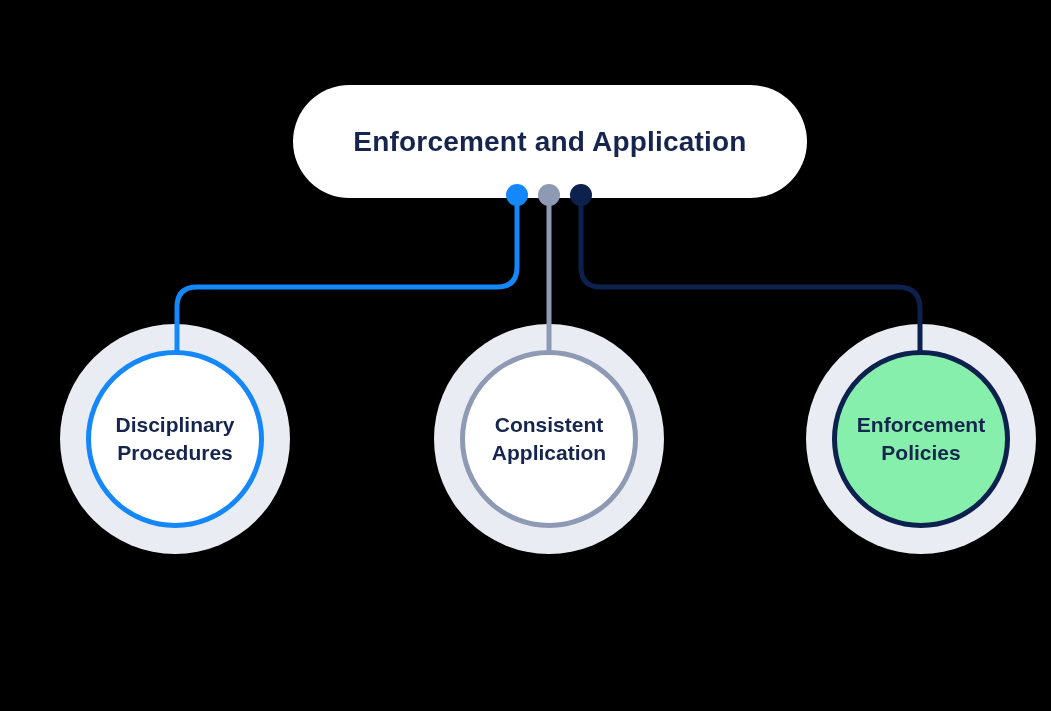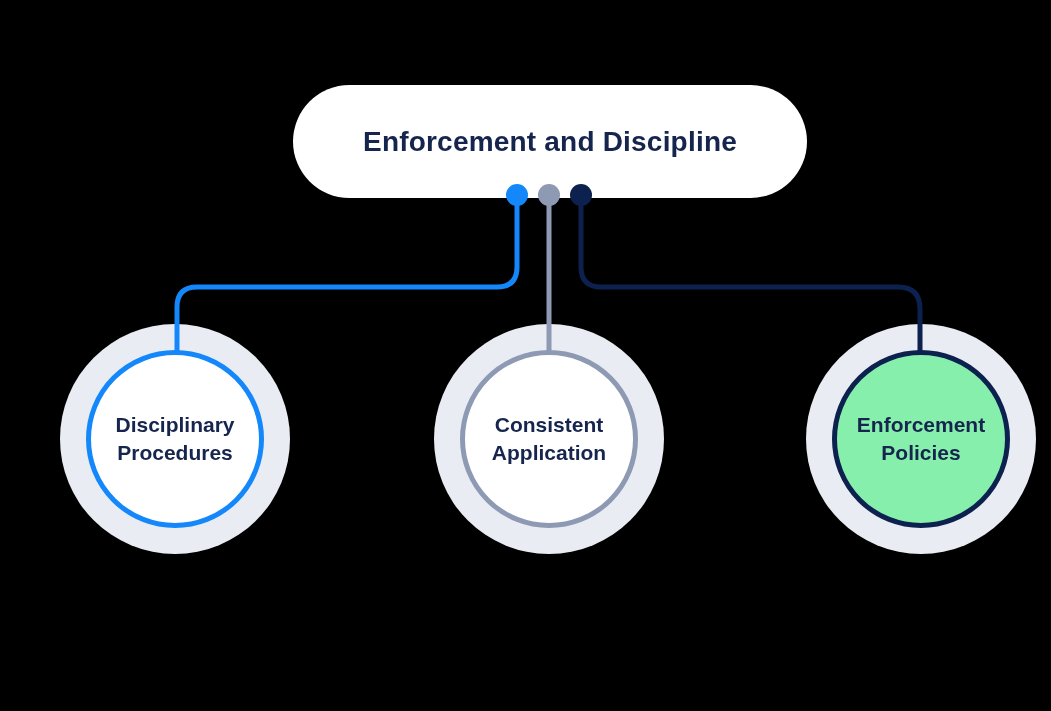--- a/index.html
+++ b/index.html
@@ -68,21 +68,21 @@
     z-index: 2;
     pointer-events: none;
   }
 </style>
 </head>
 <body>
 
 <div class="canvas" style="background: rgb(0, 0, 0);">
 
   <div class="pill" style="background: rgb(255, 255, 255);">
-    <span class="pill-label" style="color: rgb(22, 37, 78);">Enforcement and Discipline</span>
+    <span class="pill-label" style="color: rgb(22, 37, 78);">Enforcement and Application</span>
   </div>
 
   <div class="node node-middle" style="background: rgb(233, 237, 243);">
     <div class="disc" style="border-color: rgb(142, 153, 180); background: rgb(255, 255, 255);">
       <span class="disc-label" style="color: rgb(22, 37, 78);">Consistent Application</span>
     </div>
   </div>
 
   <div class="node node-left" style="background: rgb(233, 237, 243);">
     <div class="disc" style="border-color: rgb(20, 136, 250); background: rgb(255, 255, 255);">

